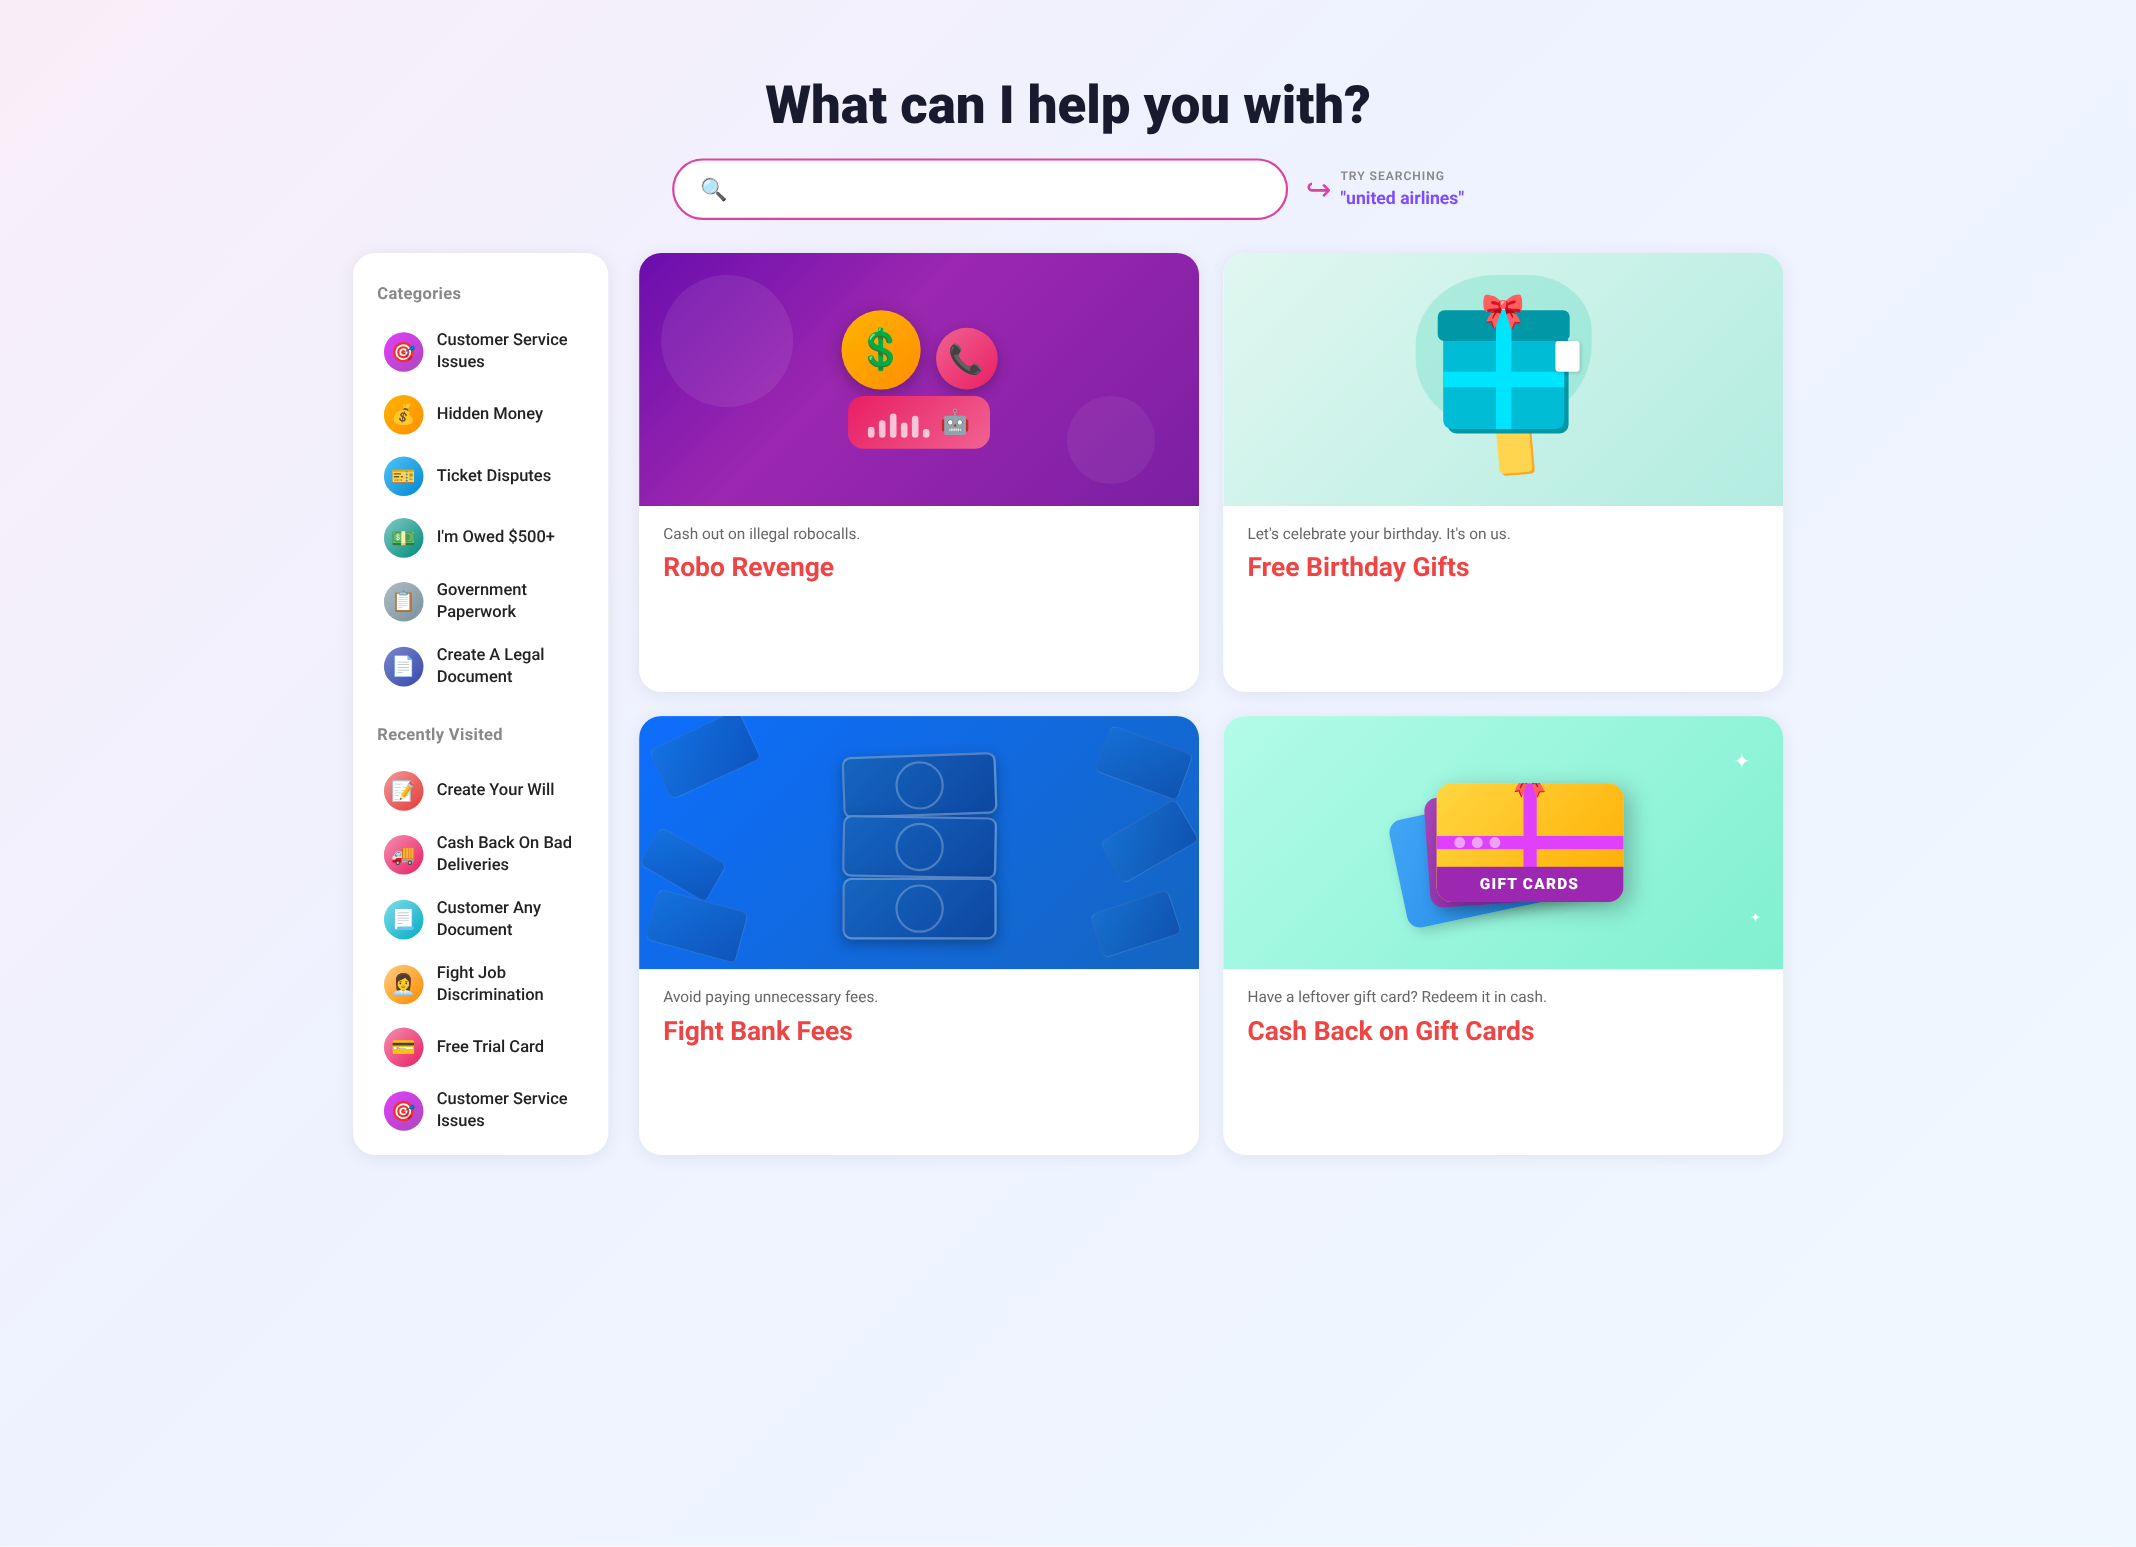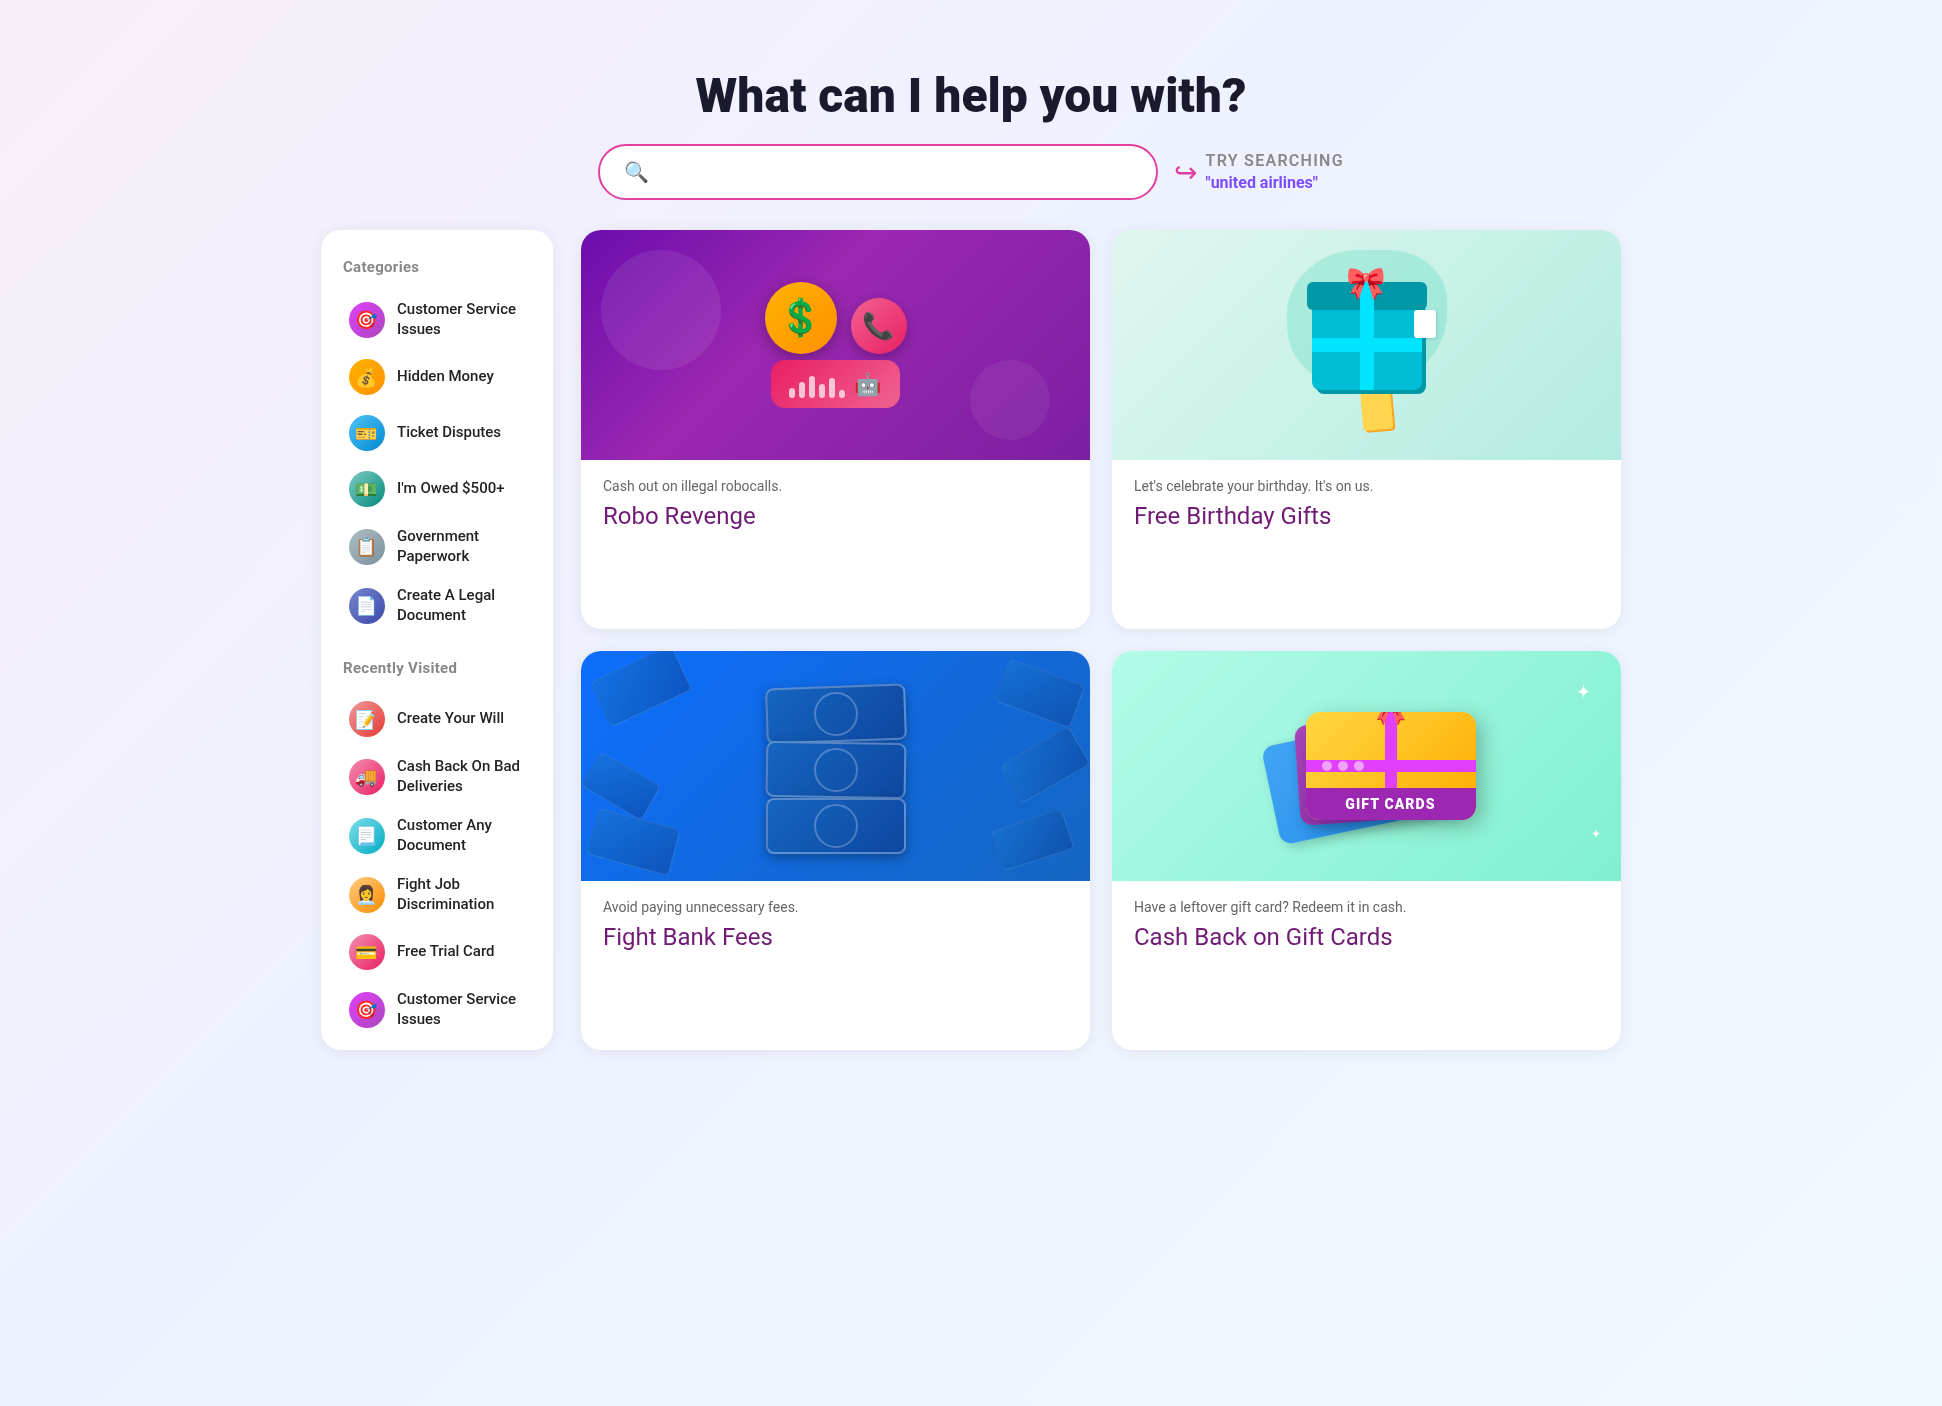--- a/index.html
+++ b/index.html
@@ -57,21 +57,21 @@
     .arrow-hint {
       font-size: 28px;
       color: #e040a0;
       transform: scaleX(-1);
     }
     .hint-text-block {
       text-align: left;
       line-height: 1.4;
     }
     .hint-try {
-      font-size: 16px;
+      font-size: 11px;
       color: #888;
       text-transform: uppercase;
       letter-spacing: 0.08em;
       font-weight: 600;
     }
     .hint-query {
       font-size: 16px;
       color: #7c4dff;
       font-weight: 700;
     }
@@ -158,22 +158,22 @@
     .card-body {
       padding: 18px 22px 22px;
     }
     .card-subtitle {
       font-size: 14px;
       color: #666;
       margin-bottom: 8px;
     }
     .card-title {
       font-size: 24px;
-      font-weight: 400;
-      color: #701a75;
+      font-weight: 700;
+      color: #ef4444;
       line-height: 1.2;
     }
 
     
     .card-robo-bg {
       background: linear-gradient(135deg, #6a0dad 0%, #9c27b0 40%, #7b1fa2 100%);
     }
     .robo-illustration {
       position: relative;
       width: 100%;

